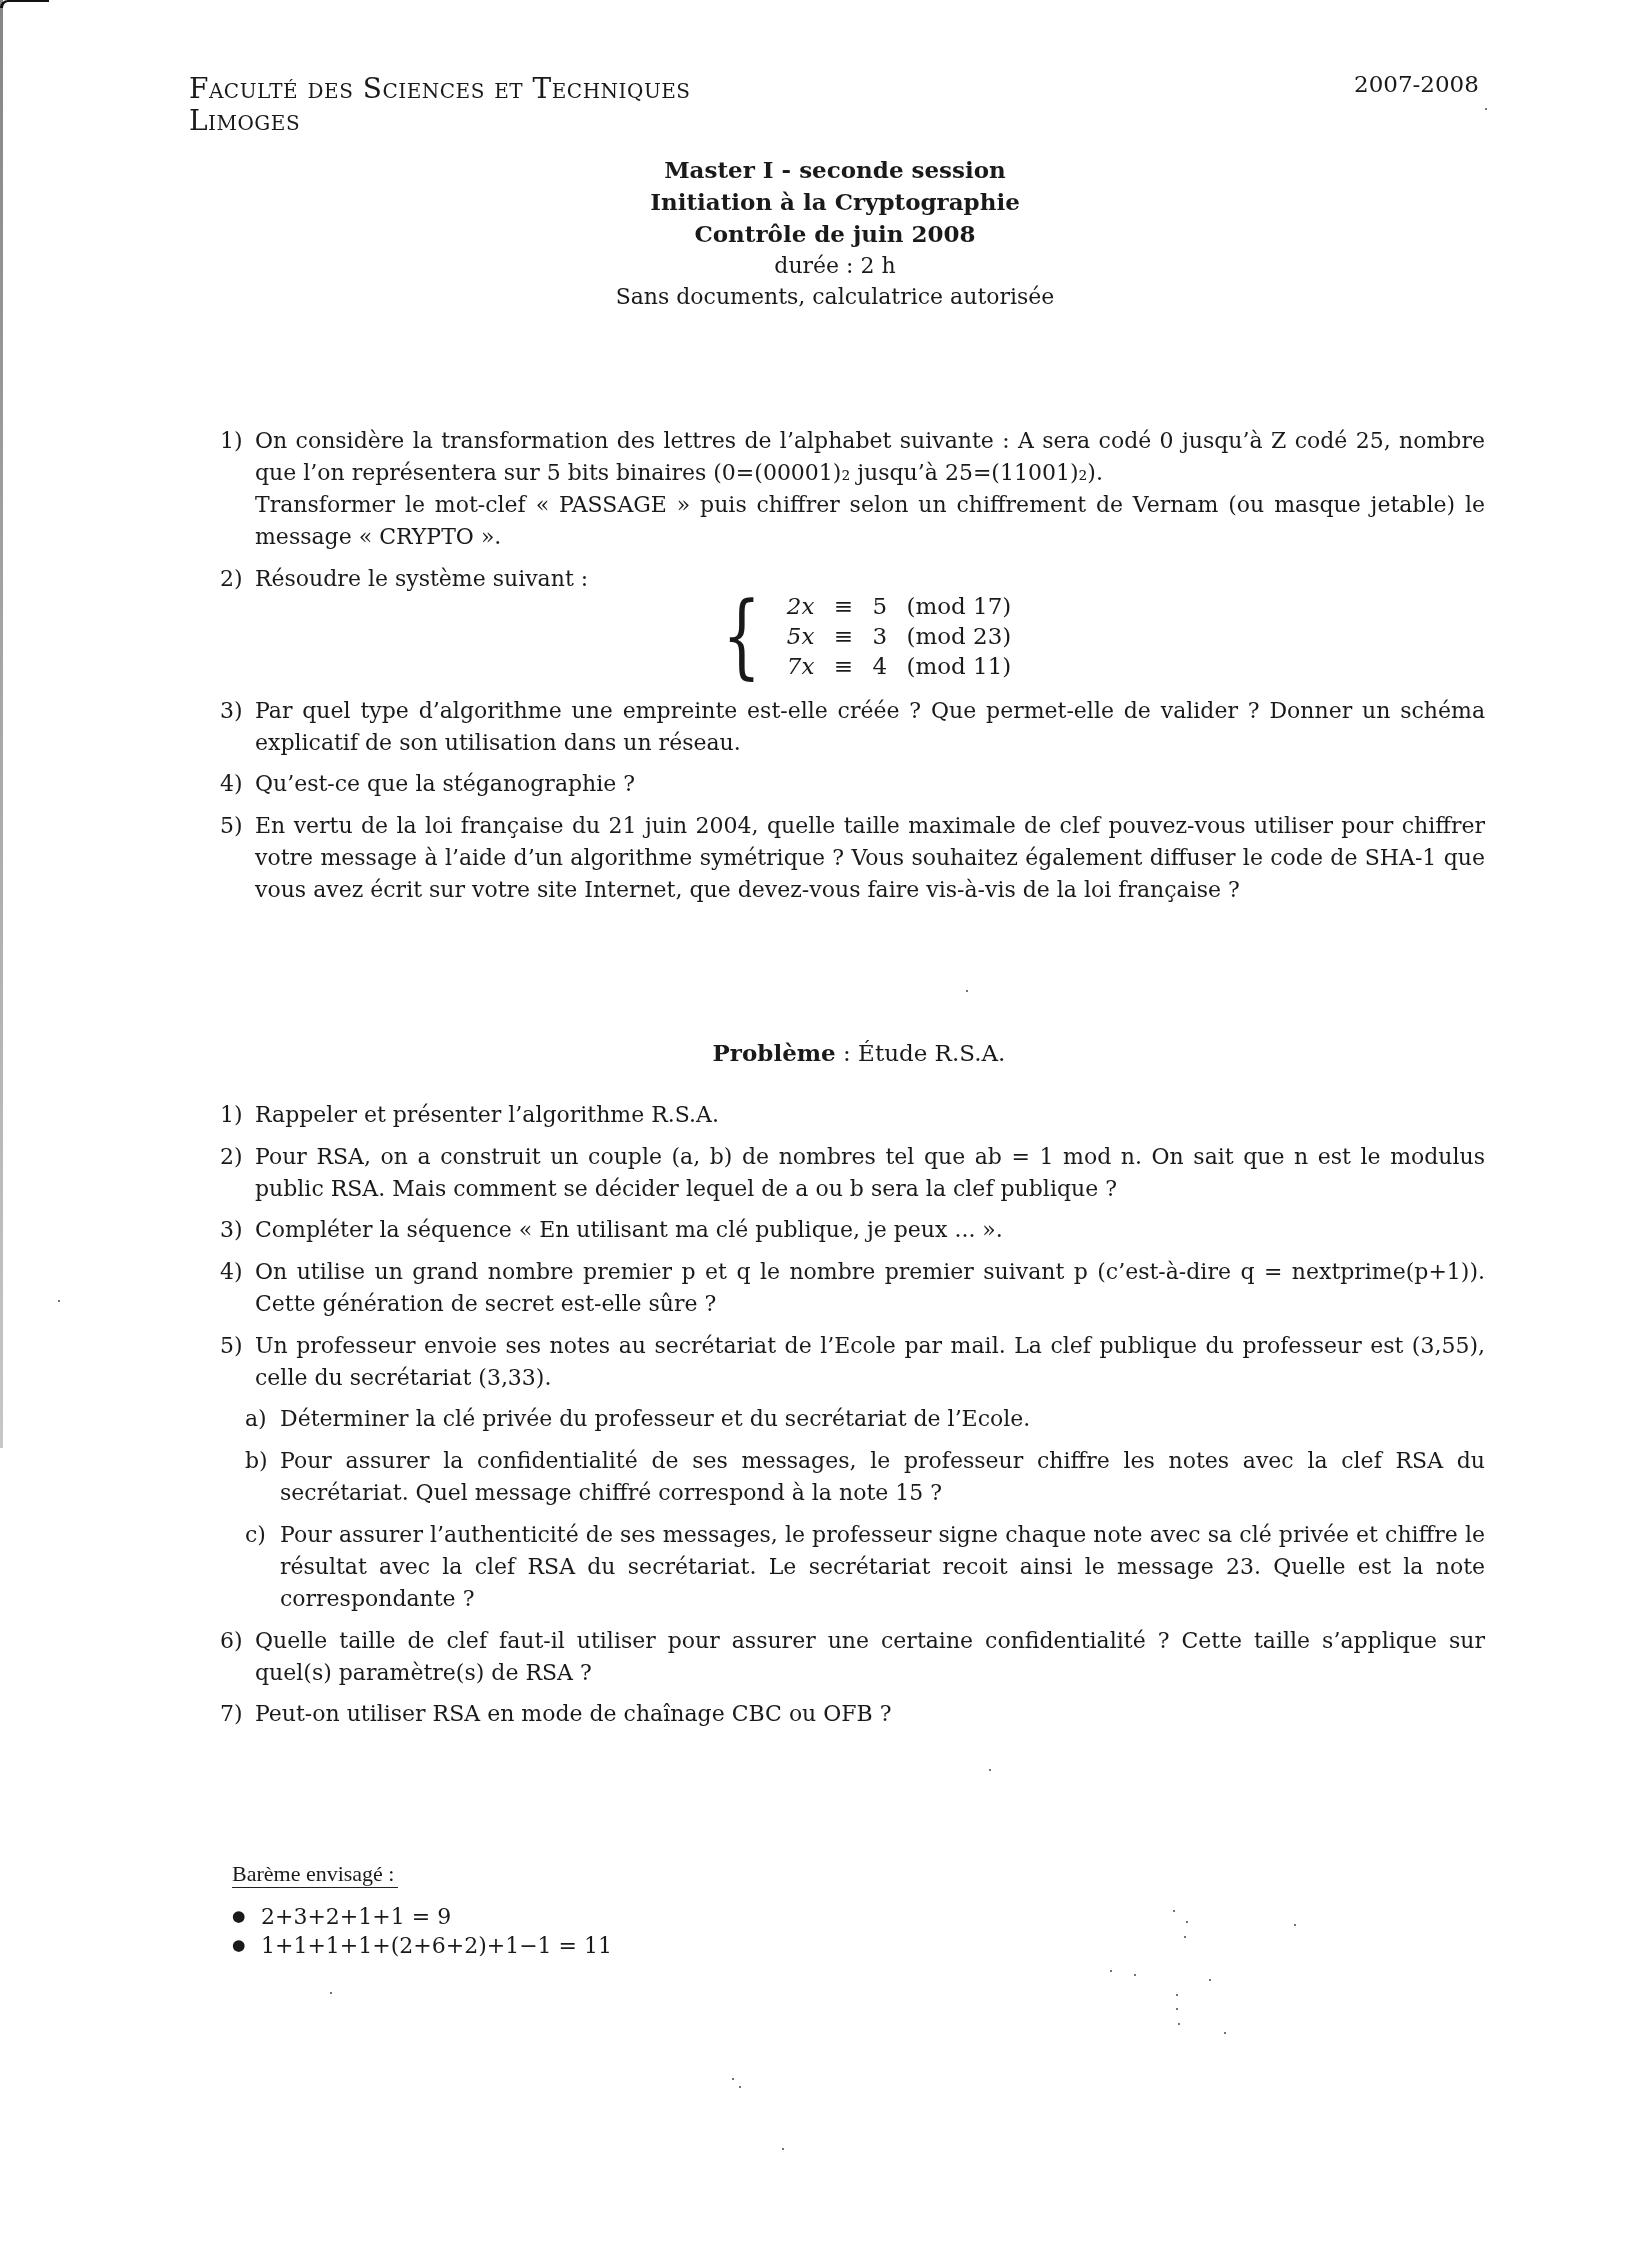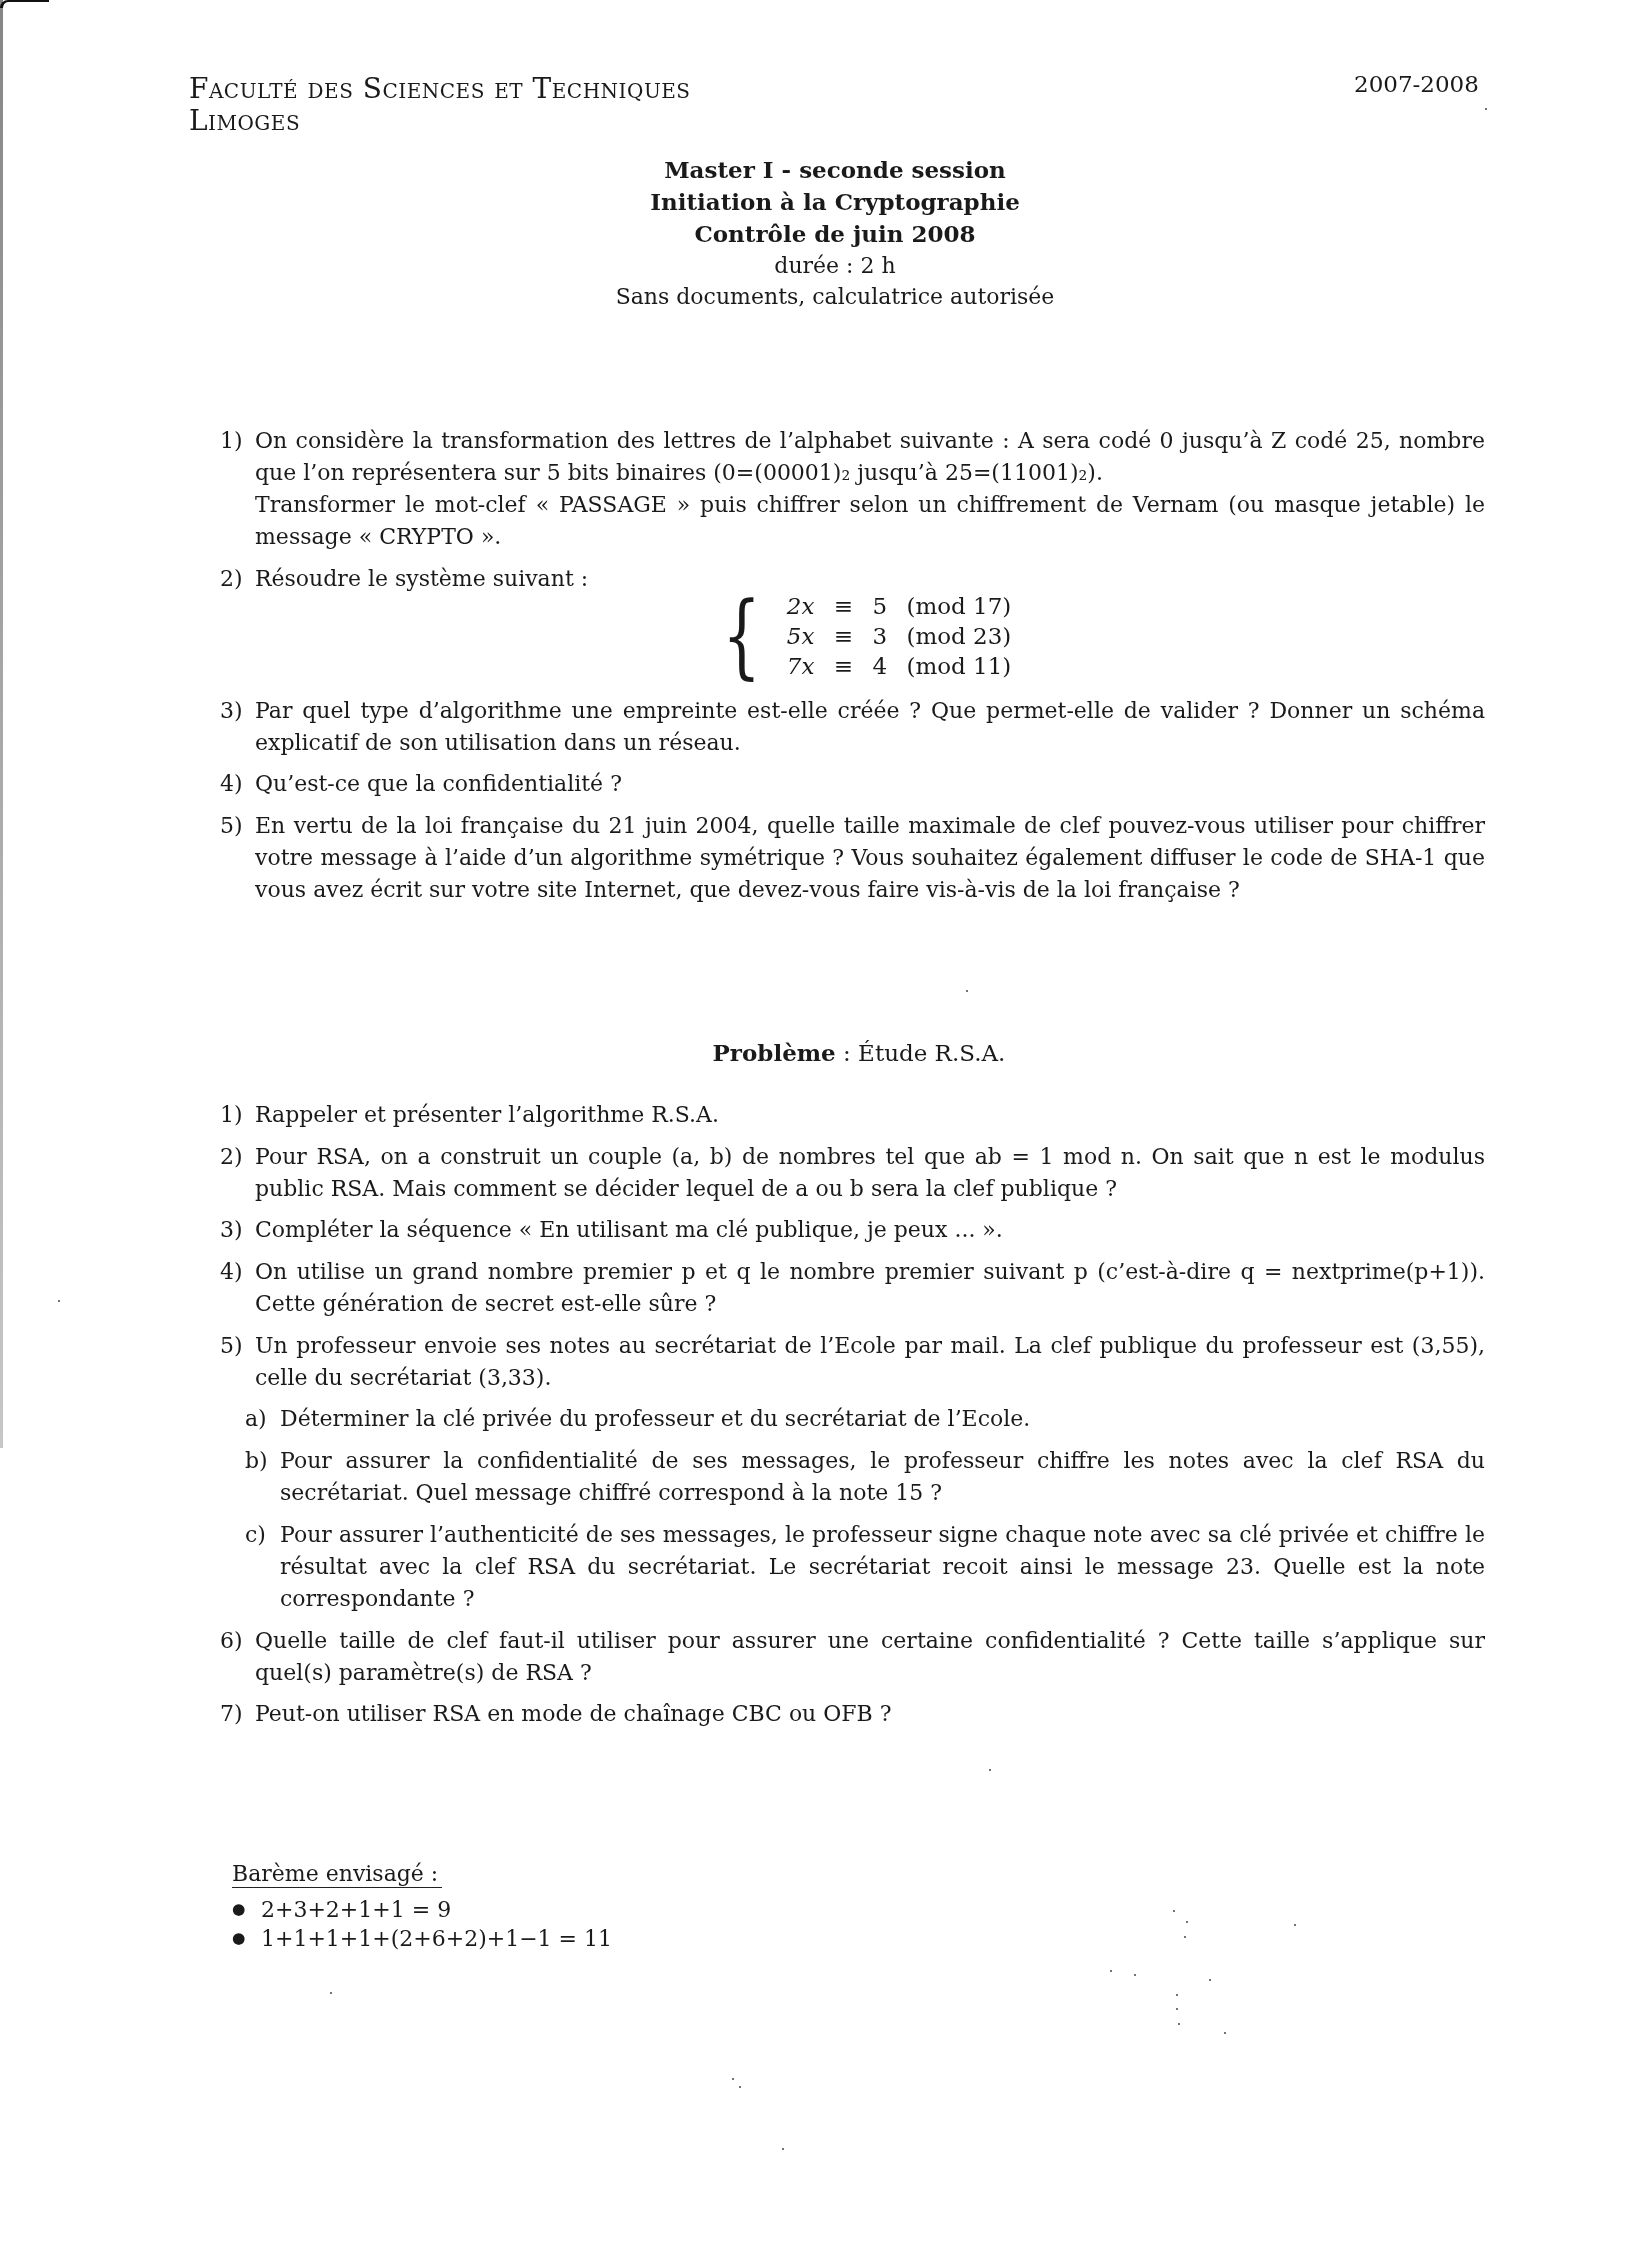--- a/index.html
+++ b/index.html
@@ -130,21 +130,22 @@
       left: 232px;
       top: 1859px;
       font-size: 22px;
       line-height: 29px;
     }
     .bareme .head {
       display: inline-block;
       border-bottom: 1.9px solid #222;
       padding-right: 3.9px;
       line-height: 27px;
-      margin-bottom: 7px;
+      margin-bottom: 14px;
+      font-family: Liberation Serif, serif;
     }
     .bareme ul {
       list-style: none;
       margin: 0;
       padding: 0;
     }
     .bareme li {
       position: relative;
       padding-left: 29px;
     }
@@ -190,21 +191,21 @@
   <div class="q" style="margin-bottom: 100px;">
     <span class="num">2)</span>
     <span class="line">Résoudre le système suivant :</span>
   </div>
   <div class="q">
     <span class="num">3)</span>
     <span class="line">Par quel type d’algorithme une empreinte est-elle créée ? Que permet-elle de valider ? Donner un schéma explicatif de son utilisation dans un réseau.</span>
   </div>
   <div class="q">
     <span class="num">4)</span>
-    <span class="line">Qu’est-ce que la confidentialité ?</span>
+    <span class="line">Qu’est-ce que la stéganographie ?</span>
   </div>
   <div class="q">
     <span class="num">5)</span>
     <span class="line">En vertu de la loi française du 21 juin 2004, quelle taille maximale de clef pouvez-vous utiliser pour chiffrer votre message à l’aide d’un algorithme symétrique ? Vous souhaitez également diffuser le code de SHA-1 que vous avez écrit sur votre site Internet, que devez-vous faire vis-à-vis de la loi française ?</span>
   </div>
 </div>
 
 <div class="system">
   <span class="brace">{</span>
   <table>

